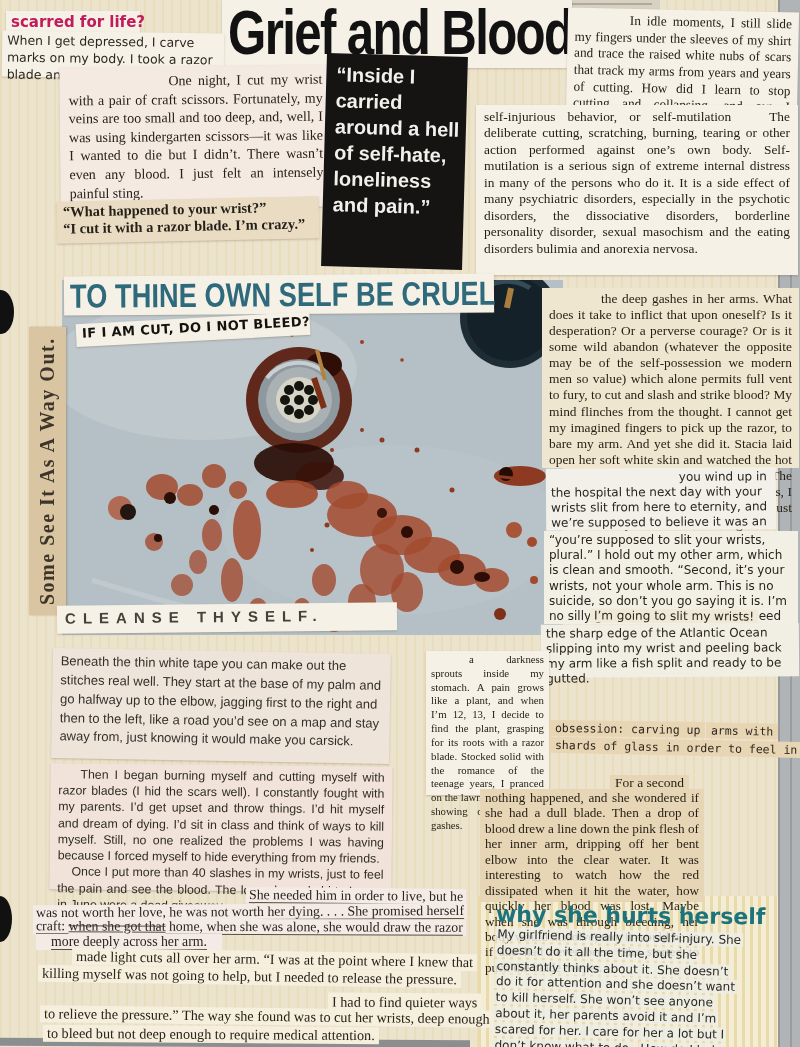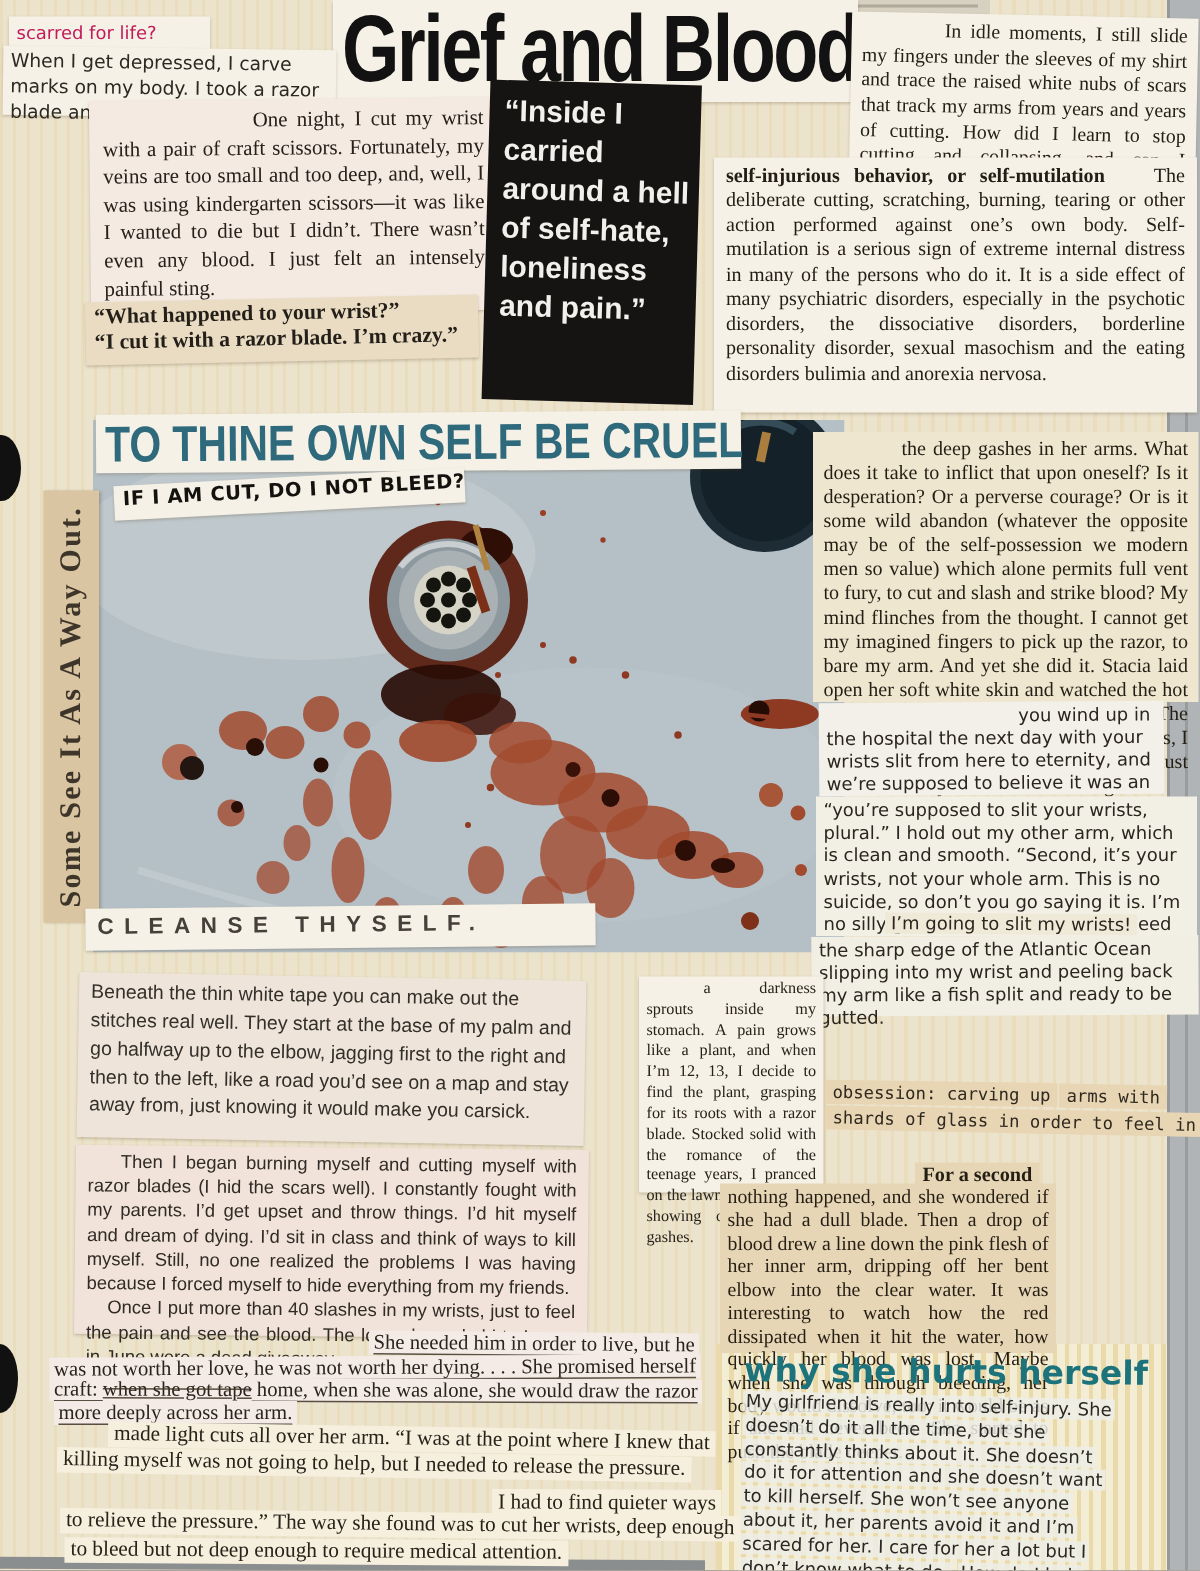--- a/index.html
+++ b/index.html
@@ -45,38 +45,38 @@
   <div class="clip" style="left:556px;top:0;width:104px;height:14px;background:#d7d1c1;">
     <div style="margin:3px 8px 0;height:2px;background:#8a8478;opacity:.5;"></div>
   </div>
 
   <div class="clip paper" style="left:222px;top:0;width:350px;height:68px;"></div>
   <div class="clip" style="left:228px;top:-4px;width:360px;height:72px;color:#121212;">
     <span class="helv" style="display:inline-block;font-size:60px;font-weight:800;letter-spacing:-2px;transform:scaleX(.82) scaleY(1.05);transform-origin:0 0;white-space:nowrap;">Grief and Blood</span>
   </div>
 
   <div class="clip paper" style="left:6px;top:11px;width:134px;height:23px;padding:2px 5px;">
-    <span class="sans" style="font-size:12px;font-weight:400;color:#c21a5a;white-space:nowrap;">scarred for life?</span>
+    <span class="sans" style="font-size:15px;font-weight:700;color:#c21a5a;white-space:nowrap;">scarred for life?</span>
   </div>
   <div class="clip paper sans" style="left:2px;top:32px;width:222px;height:46px;padding:2px 5px;font-size:12.5px;line-height:1.35;color:#2c2822;transform:rotate(.8deg);">When I get depressed, I carve marks on my body. I took a razor blade and carved.</div>
 
   <div class="clip paper serif just" style="left:567px;top:10px;width:231px;height:106px;padding:4px 7px;font-size:13.2px;line-height:1.26;color:#262118;text-indent:55px;transform:rotate(1.2deg);">In idle moments, I still slide my fingers under the sleeves of my shirt and trace the raised white nubs of scars that track my arms from years and years of cutting. How did I learn to stop cutting and collapsing, and can I somehow transmit this ability to others?</div>
 
   <div class="clip pink-paper serif just" style="left:60px;top:66px;width:272px;height:142px;padding:6px 9px;font-size:14px;line-height:1.33;color:#27211a;text-indent:100px;transform:rotate(-.6deg);box-shadow:0 1px 2px rgba(80,60,30,.25);">One night, I cut my wrist with a pair of craft scissors. Fortunately, my veins are too small and too deep, and, well, I was using kindergarten scissors—it was like I wanted to die but I didn’t. There wasn’t even any blood. I just felt an intensely painful sting.</div>
 
   <div class="clip" style="left:57px;top:199px;width:262px;height:42px;background:#e9dcc3;padding:2px 6px;transform:rotate(-1.2deg);box-shadow:0 1px 2px rgba(80,60,30,.25);">
     <div class="serif" style="font-size:14.5px;font-weight:700;color:#241f18;">“What happened to your wrist?”</div>
     <div class="serif" style="font-size:14.5px;font-weight:700;color:#241f18;">“I cut it with a razor blade. I’m crazy.”</div>
   </div>
 
   <div class="clip helv" style="left:324px;top:55px;width:141px;height:213px;background:#161412;color:#f2f0ec;
               font-size:20px;font-weight:700;line-height:1.3;padding:8px 6px 6px 10px;transform:rotate(1.6deg);">“Inside I carried around a hell of self-hate, loneliness and pain.”</div>
 
   <div class="clip paper serif just" style="left:476px;top:105px;width:322px;height:170px;padding:4px 8px;font-size:13.4px;line-height:1.23;color:#221d15;">
-    <span style="font-weight:700;">self-injurious behavior, or self-mutilation</span>
+    <span style="font-weight:400;">self-injurious behavior, or self-mutilation</span>
     <span style="display:inline-block;width:14px;"></span>
     <span>The deliberate cutting, scratching, burning, tearing or other action performed against one’s own body. Self-mutilation is a serious sign of extreme internal distress in many of the persons who do it. It is a side effect of many psychiatric disorders, especially in the psychotic disorders, the dissociative disorders, borderline personality disorder, sexual masochism and the eating disorders bulimia and anorexia nervosa.</span>
   </div>
 
   <svg class="clip" style="left:62px;top:280px;" width="501" height="355" viewBox="0 0 501 355">
     <rect width="501" height="355" fill="#b5c0c6"></rect>
     <ellipse cx="140" cy="90" rx="155" ry="70" fill="#c6ced2" opacity=".55"></ellipse>
     <ellipse cx="330" cy="250" rx="170" ry="85" fill="#bdc7cb" opacity=".45"></ellipse>
     <path d="M30,300 Q130,332 215,345" stroke="#ccd3d5" stroke-width="5" fill="none" opacity=".5"></path>
     <g>
@@ -187,29 +187,29 @@
 
   <div class="clip tan-paper nowrap" style="left:550px;top:721px;padding:1px 5px;font-family:'DejaVu Sans Mono',monospace;font-size:11.5px;color:#2e281f;transform:rotate(.8deg);">obsession: carving up</div>
   <div class="clip tan-paper nowrap" style="left:706px;top:723px;padding:1px 5px;font-family:'DejaVu Sans Mono',monospace;font-size:11.5px;color:#2e281f;transform:rotate(1deg);">arms with</div>
   <div class="clip tan-paper nowrap" style="left:550px;top:740px;padding:1px 5px;font-family:'DejaVu Sans Mono',monospace;font-size:11.5px;color:#2e281f;transform:rotate(1.2deg);">shards of glass in order to feel in control</div>
 
   <div class="clip" style="left:50px;top:765px;width:342px;height:126px;background:#f1e3da;padding:3px 8px;transform:rotate(.6deg);box-shadow:0 1px 2px rgba(80,60,30,.25);">
     <div class="helv just" style="font-size:12.3px;line-height:1.32;color:#302b24;text-indent:22px;">Then I began burning myself and cutting myself with razor blades (I hid the scars well). I constantly fought with my parents. I’d get upset and throw things. I’d hit myself and dream of dying. I’d sit in class and think of ways to kill myself. Still, no one realized the problems I was having because I forced myself to hide everything from my friends.</div>
     <div class="helv just" style="font-size:12.3px;line-height:1.32;color:#302b24;text-indent:14px;">Once I put more than 40 slashes in my wrists, just to feel the pain and see the blood. The long-sleeved shirts I wore in June were a dead giveaway.</div>
   </div>
 
-  <div class="clip serif nowrap" style="left:610px;top:775px;background:#e7d6b6;padding:0 5px;font-size:13.5px;color:#241e14;font-weight:bold;">For a second</div>
+  <div class="clip serif nowrap" style="left:610px;top:775px;background:#e7d6b6;padding:0 5px;font-size:13.5px;color:#241e14;">For a second</div>
   <div class="clip serif just" style="left:480px;top:789px;width:224px;height:113px;background:#e7d6b6;padding:1px 5px;font-size:13.2px;line-height:1.17;color:#241e14;">nothing happened, and she wondered if she had a dull blade. Then a drop of blood drew a line down the pink flesh of her inner arm, dripping off her bent elbow into the clear water. It was interesting to watch how the red dissipated when it hit the water, how quickly her blood was lost. Maybe when she was through bleeding, her body would dissolve, too; it would be as if she had never been. She started to push the blade deeper.</div>
 
   <div class="clip serif nowrap hand-underline" style="left:246px;top:888px;background:#f4ebe6;padding:0 3px;font-size:13.8px;color:#2a241c;transform:rotate(.5deg);">She needed him in order to live, but he</div>
   <div class="clip serif nowrap hand-underline" style="left:33px;top:904px;background:#f4ebe6;padding:0 3px;font-size:13.8px;color:#2a241c;transform:rotate(-.3deg);">was not worth her love, he was not worth her dying. . . . She promised herself</div>
   <div class="clip serif nowrap" style="left:33px;top:919px;background:#f4ebe6;padding:0 3px;font-size:13.8px;color:#2a241c;transform:rotate(.2deg);">
-    <span class="hand-underline">craft: </span><span class="strike">when she got tape</span><span class="hand-underline"> home, when she was alone, she would draw the razor</span>
-  </div>
-  <div class="clip serif nowrap hand-underline" style="left:36px;top:934px;background:#f4ebe6;padding:0 3px;font-size:13.8px;color:#2a241c;">more deeply across her arm.</div>
+    <span class="hand-underline">craft: </span><span class="strike">when she got that</span><span class="hand-underline"> home, when she was alone, she would draw the razor</span>
+  </div>
+  <div class="clip serif nowrap hand-underline" style="left:36px;top:934px;background:#f4ebe6;padding:0 15px;font-size:13.8px;color:#2a241c;">more deeply across her arm.</div>
 
   <div class="clip serif nowrap" style="left:72px;top:951px;background:#f6efdd;padding:0 4px;font-size:14.2px;color:#27221a;transform:rotate(.9deg);">made light cuts all over her arm. “I was at the point where I knew that</div>
   <div class="clip serif nowrap" style="left:38px;top:968px;background:#f6efdd;padding:0 4px;font-size:14.2px;color:#27221a;transform:rotate(.9deg);">killing myself was not going to help, but I needed to release the pressure.</div>
   <div class="clip serif nowrap" style="left:328px;top:993px;background:#f6efdd;padding:1px 4px;font-size:14.2px;color:#27221a;transform:rotate(.3deg);">I had to find quieter ways</div>
   <div class="clip serif nowrap" style="left:40px;top:1008px;background:#f6efdd;padding:0 4px;font-size:14.2px;color:#27221a;transform:rotate(.7deg);">to relieve the pressure.” The way she found was to cut her wrists, deep enough</div>
   <div class="clip serif nowrap" style="left:43px;top:1026px;background:#f6efdd;padding:0 4px;font-size:14.2px;color:#27221a;transform:rotate(.4deg);">to bleed but not deep enough to require medical attention.</div>
 
   <div class="clip sans nowrap" style="left:496px;top:903px;font-size:22px;font-weight:700;color:#1d737c;transform:rotate(.5deg);">why she hurts herself</div>
   <div class="clip sans" style="left:494px;top:930px;width:248px;height:114px;font-size:12px;line-height:1.32;color:#2b2722;transform:rotate(1.4deg);">
     <span style="background:rgba(236,237,231,.85);box-decoration-break:clone;-webkit-box-decoration-break:clone;padding:0 2px;">My girlfriend is really into self-injury. She doesn’t do it all the time, but she constantly thinks about it. She doesn’t do it for attention and she doesn’t want to kill herself. She won’t see anyone about it, her parents avoid it and I’m scared for her. I care for her a lot but I don’t know what to do.</span>

